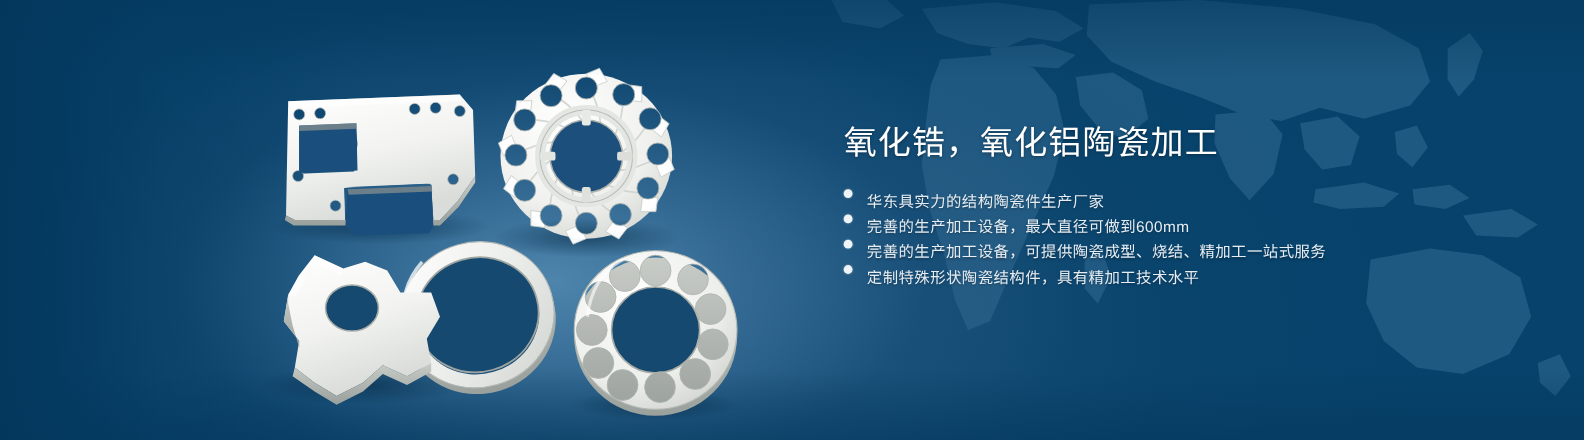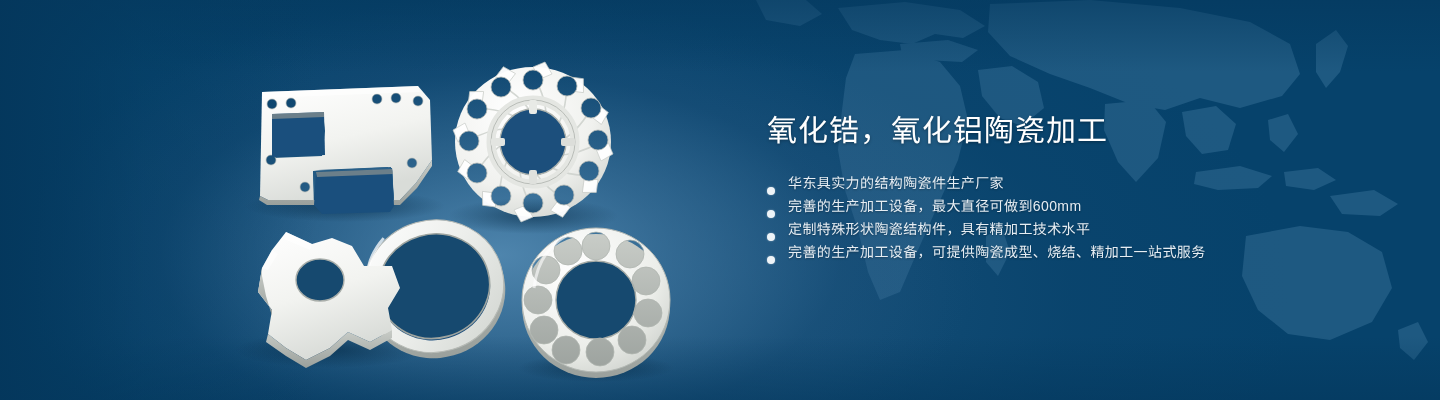--- a/index.html
+++ b/index.html
@@ -70,21 +70,21 @@
     font-size:30px;
     line-height:38px;
     letter-spacing:1px;
     font-weight:400;
     text-shadow:0 1px 3px rgba(0,0,0,0.35);
     white-space:nowrap;
   }
   .feature-list { list-style:none; margin-top:22px; }
   .feature-item {
     display:flex;
-    align-items:flex-end;
+    align-items:flex-start;
     height:23px;
     margin-bottom:0px;
   }
   .feature-bullet {
     flex:0 0 auto;
     width:8px; height:8px;
     border-radius:50%;
     background:#eef4f8;
     margin-right:13px;
     box-shadow:0 0 2px rgba(255,255,255,0.45);
@@ -398,22 +398,22 @@
       <li class="feature-item">
         <span class="feature-bullet"></span>
         <span class="feature-text">华东具实力的结构陶瓷件生产厂家</span>
       </li>
       <li class="feature-item">
         <span class="feature-bullet"></span>
         <span class="feature-text">完善的生产加工设备，最大直径可做到600mm</span>
       </li>
       <li class="feature-item">
         <span class="feature-bullet"></span>
-        <span class="feature-text">定制特殊形状陶瓷结构件，具有精加工技术水平</span>
+        <span class="feature-text">完善的生产加工设备，可提供陶瓷成型、烧结、精加工一站式服务</span>
       </li>
       <li class="feature-item">
         <span class="feature-bullet"></span>
-        <span class="feature-text">完善的生产加工设备，可提供陶瓷成型、烧结、精加工一站式服务</span>
+        <span class="feature-text">定制特殊形状陶瓷结构件，具有精加工技术水平</span>
       </li>
     </ul>
   </div>
 
 </div>
 
 </body></html>

